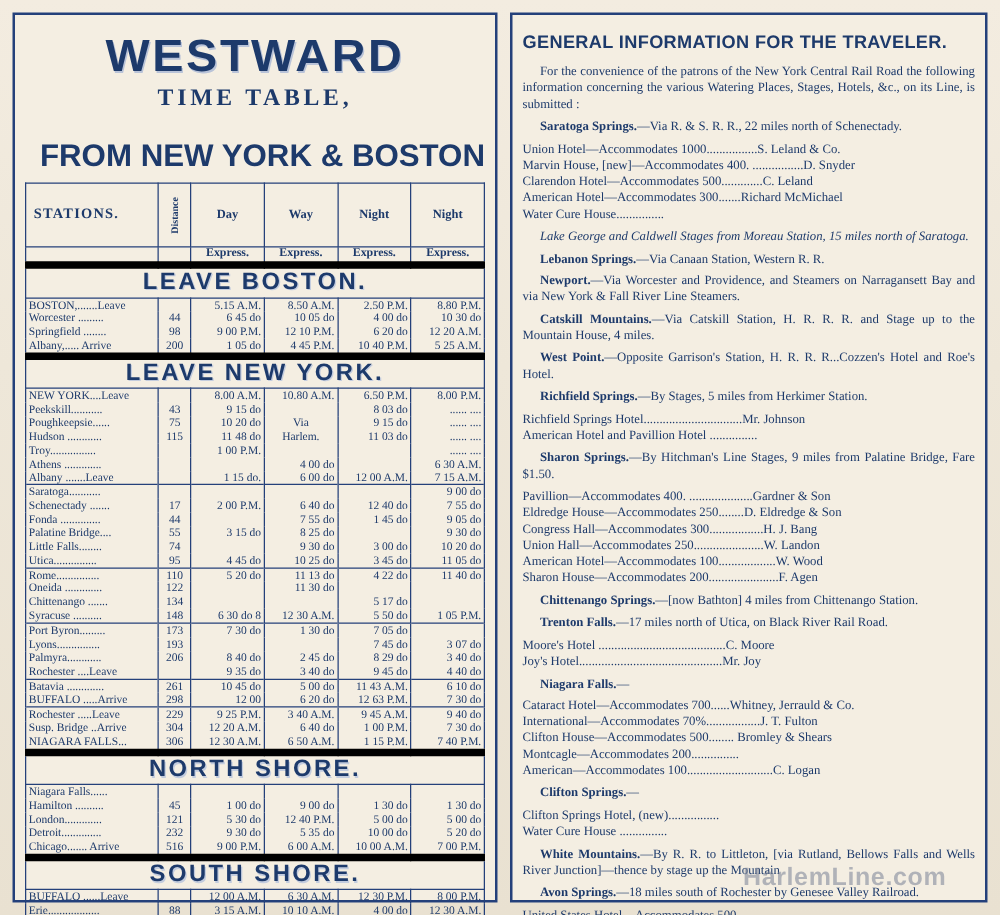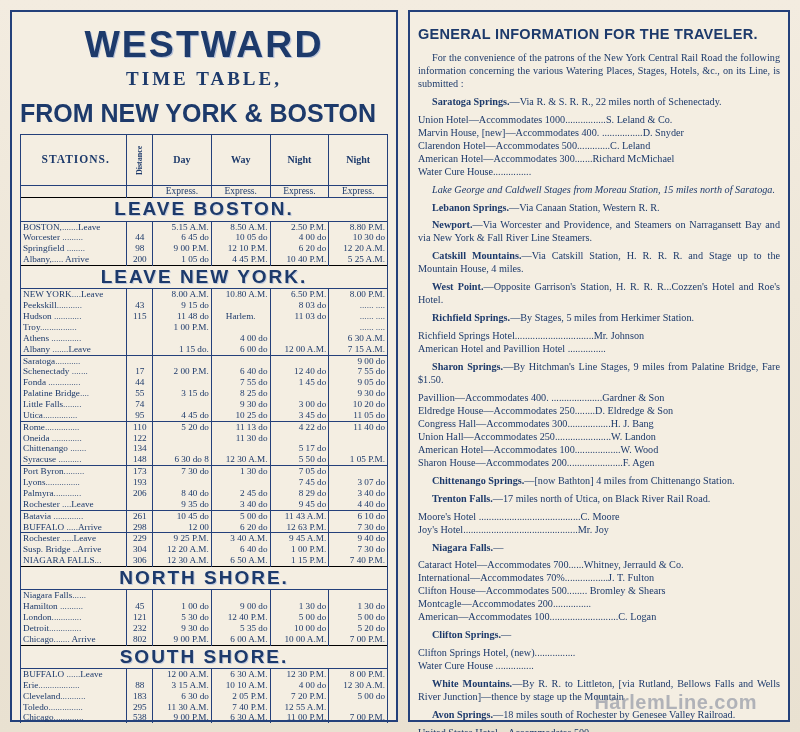--- a/index.html
+++ b/index.html
@@ -43,26 +43,26 @@
   }
   .title-tt{
     text-align:center;
     font-family:"Liberation Serif", serif;
     font-weight:bold;
     font-size:19px;
     letter-spacing:3px;
     margin:2px 0 0 0;
   }
   .title-from{
-    text-align:left;
+    text-align:right;
     font-family:"Liberation Sans", sans-serif;
     font-weight:bold;
     font-size:25px;
     letter-spacing:0px;
-    margin:9px 0 6px 0;
+    margin:21px 0 6px 0;
   }
 
   table.tt{
     width:100%;
     border-collapse:collapse;
     font-size:9.2px;
     font-family:"Liberation Serif", serif;
   }
   table.tt td,table.tt th{
     border-left:1px solid #24407a;
@@ -74,44 +74,44 @@
   }
   .colhdr td{
     border-top:1px solid #24407a;
     border-bottom:1px solid #24407a;
     text-align:center;
     font-weight:bold;
     font-size:10px;
     padding:3px 2px;
   }
   .colhdr td.stations{
-    font-size:11.5px;letter-spacing:1px;text-align:center;padding-left:6px;
+    font-size:11.5px;letter-spacing:1px;text-align:left;padding-left:6px;
   }
   .colhdr td.dist{
     font-size:8px;
     writing-mode:vertical-rl;
     transform:rotate(180deg);
     padding:2px;
     height:46px;
   }
   .sub td{
     border-bottom:1px solid #24407a;
     text-align:center;
-    font-weight:normal;
+    font-weight:bold;
     font-size:9.5px;
     padding:1px 2px;
   }
   .section td{
     text-align:center;
     font-family:"Liberation Sans", sans-serif;
     font-weight:bold;
     font-size:19px;
     letter-spacing:2px;
     padding:3px 0 3px 0;
-    border-top:1px solid #000000;
+    border-top:6px solid #000000;
     border-bottom:1px solid #24407a;
     text-shadow:1px 1px 0 #c3ccde;
   }
   .stn{text-align:left;padding-left:4px;}
   .num{text-align:center;}
   .tm{text-align:right;padding-right:4px;}
   .b{font-weight:normal;}
   .endrule td{border-top:1px solid #24407a;height:0;padding:0;}
 
   
@@ -230,20 +230,28 @@
       </tr>
       <tr>
         <td class="stn">Peekskill...........</td>
         <td class="num">43</td>
         <td class="tm">9 15 do</td>
         <td class="num"></td>
         <td class="tm">8 03 do</td>
         <td class="tm">...... ....</td>
       </tr>
       <tr>
+        <td class="stn">Poughkeepsie......</td>
+        <td class="num">75</td>
+        <td class="tm">10 20 do</td>
+        <td class="num">Via</td>
+        <td class="tm">9 15 do</td>
+        <td class="tm">...... ....</td>
+      </tr>
+      <tr>
         <td class="stn">Hudson ............</td>
         <td class="num">115</td>
         <td class="tm">11 48 do</td>
         <td class="num">Harlem.</td>
         <td class="tm">11 03 do</td>
         <td class="tm">...... ....</td>
       </tr>
       <tr>
         <td class="stn">Troy................</td>
         <td class="num"></td>
@@ -471,21 +479,21 @@
       <tr>
         <td class="stn">Detroit..............</td>
         <td class="num">232</td>
         <td class="tm">9 30 do</td>
         <td class="tm">5 35 do</td>
         <td class="tm">10 00 do</td>
         <td class="tm">5 20 do</td>
       </tr>
       <tr>
         <td class="stn">Chicago....... Arrive</td>
-        <td class="num">802</td>
+        <td class="num">516</td>
         <td class="tm">9 00 P.M.</td>
         <td class="tm">6 00 A.M.</td>
         <td class="tm">10 00 A.M.</td>
         <td class="tm">7 00 P.M.</td>
       </tr>
 
       <tr class="section">
         <td colspan="6">SOUTH SHORE.</td>
       </tr>
       <tr>

